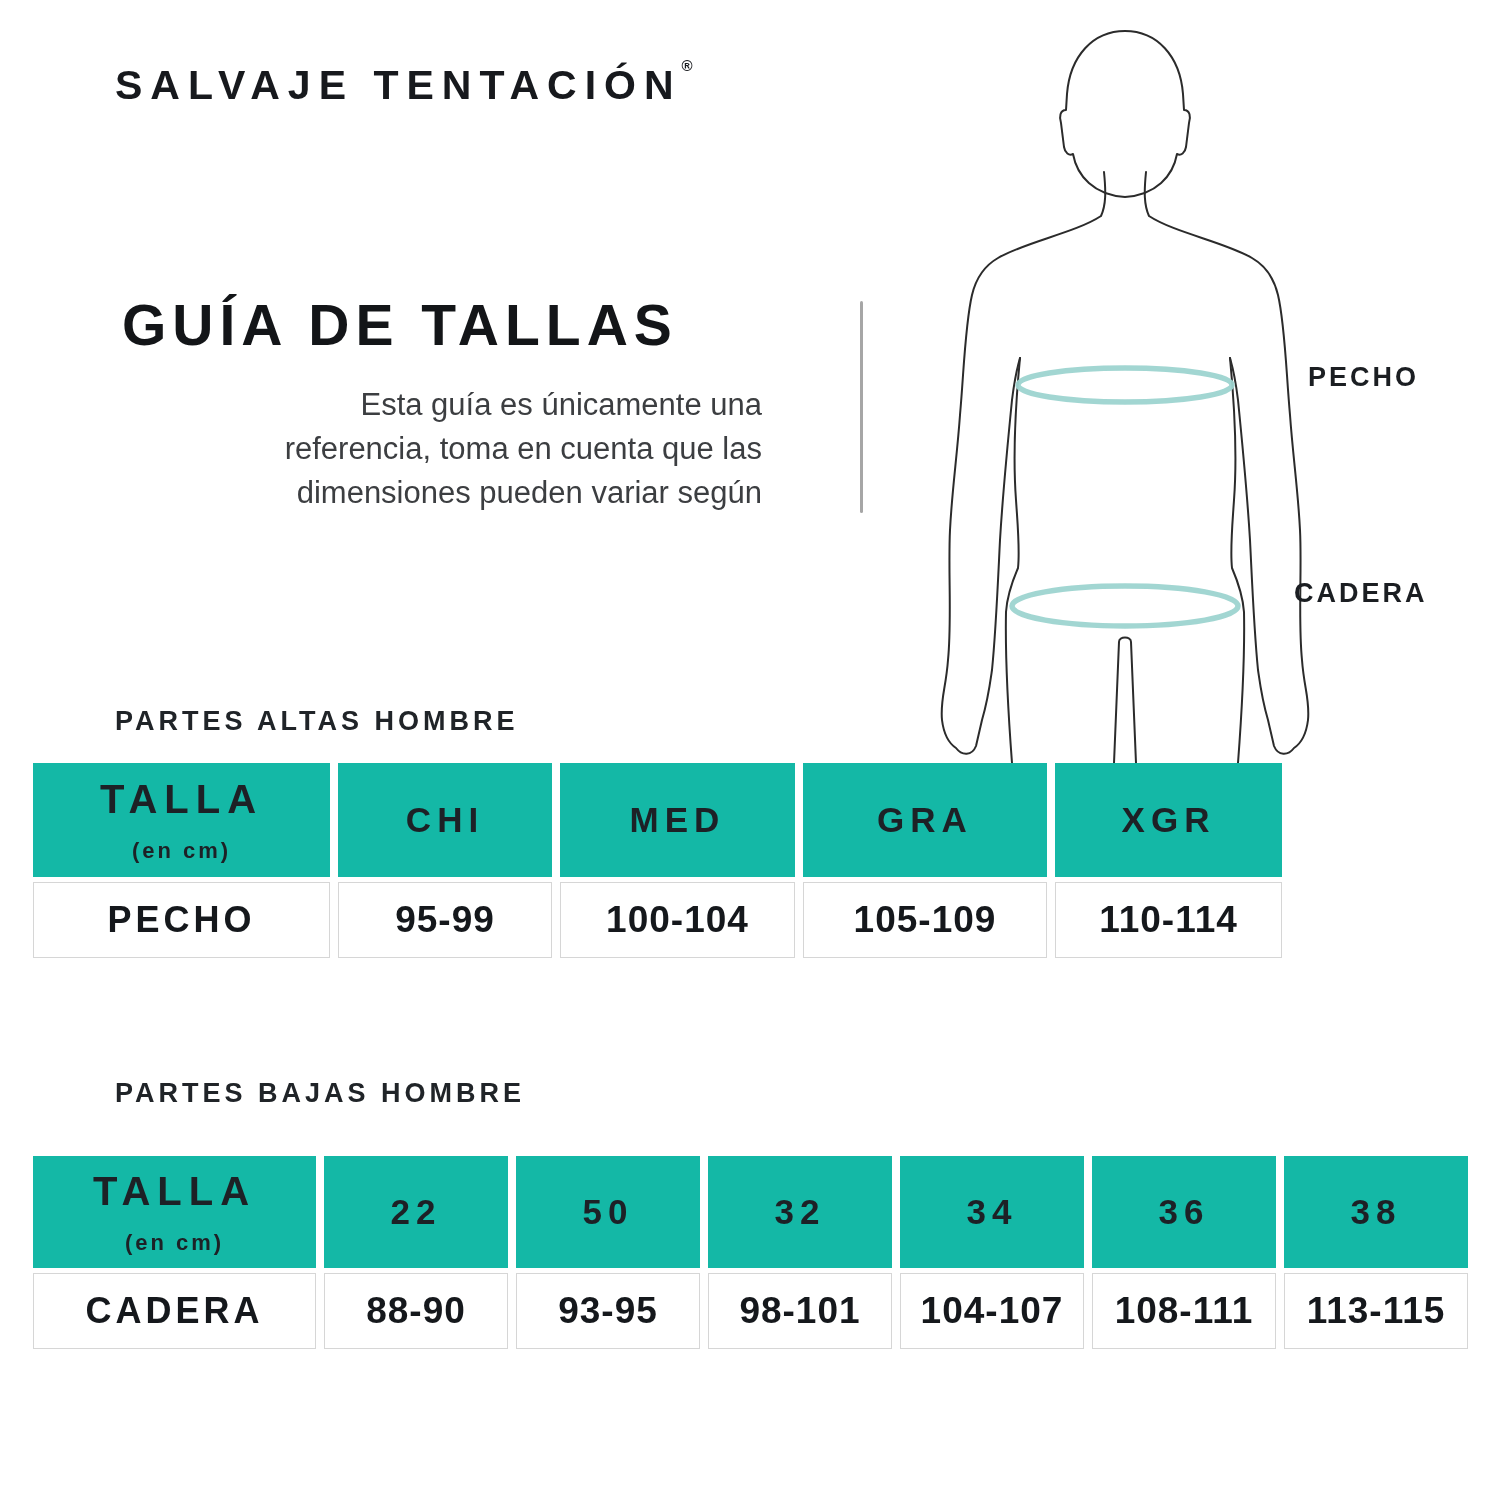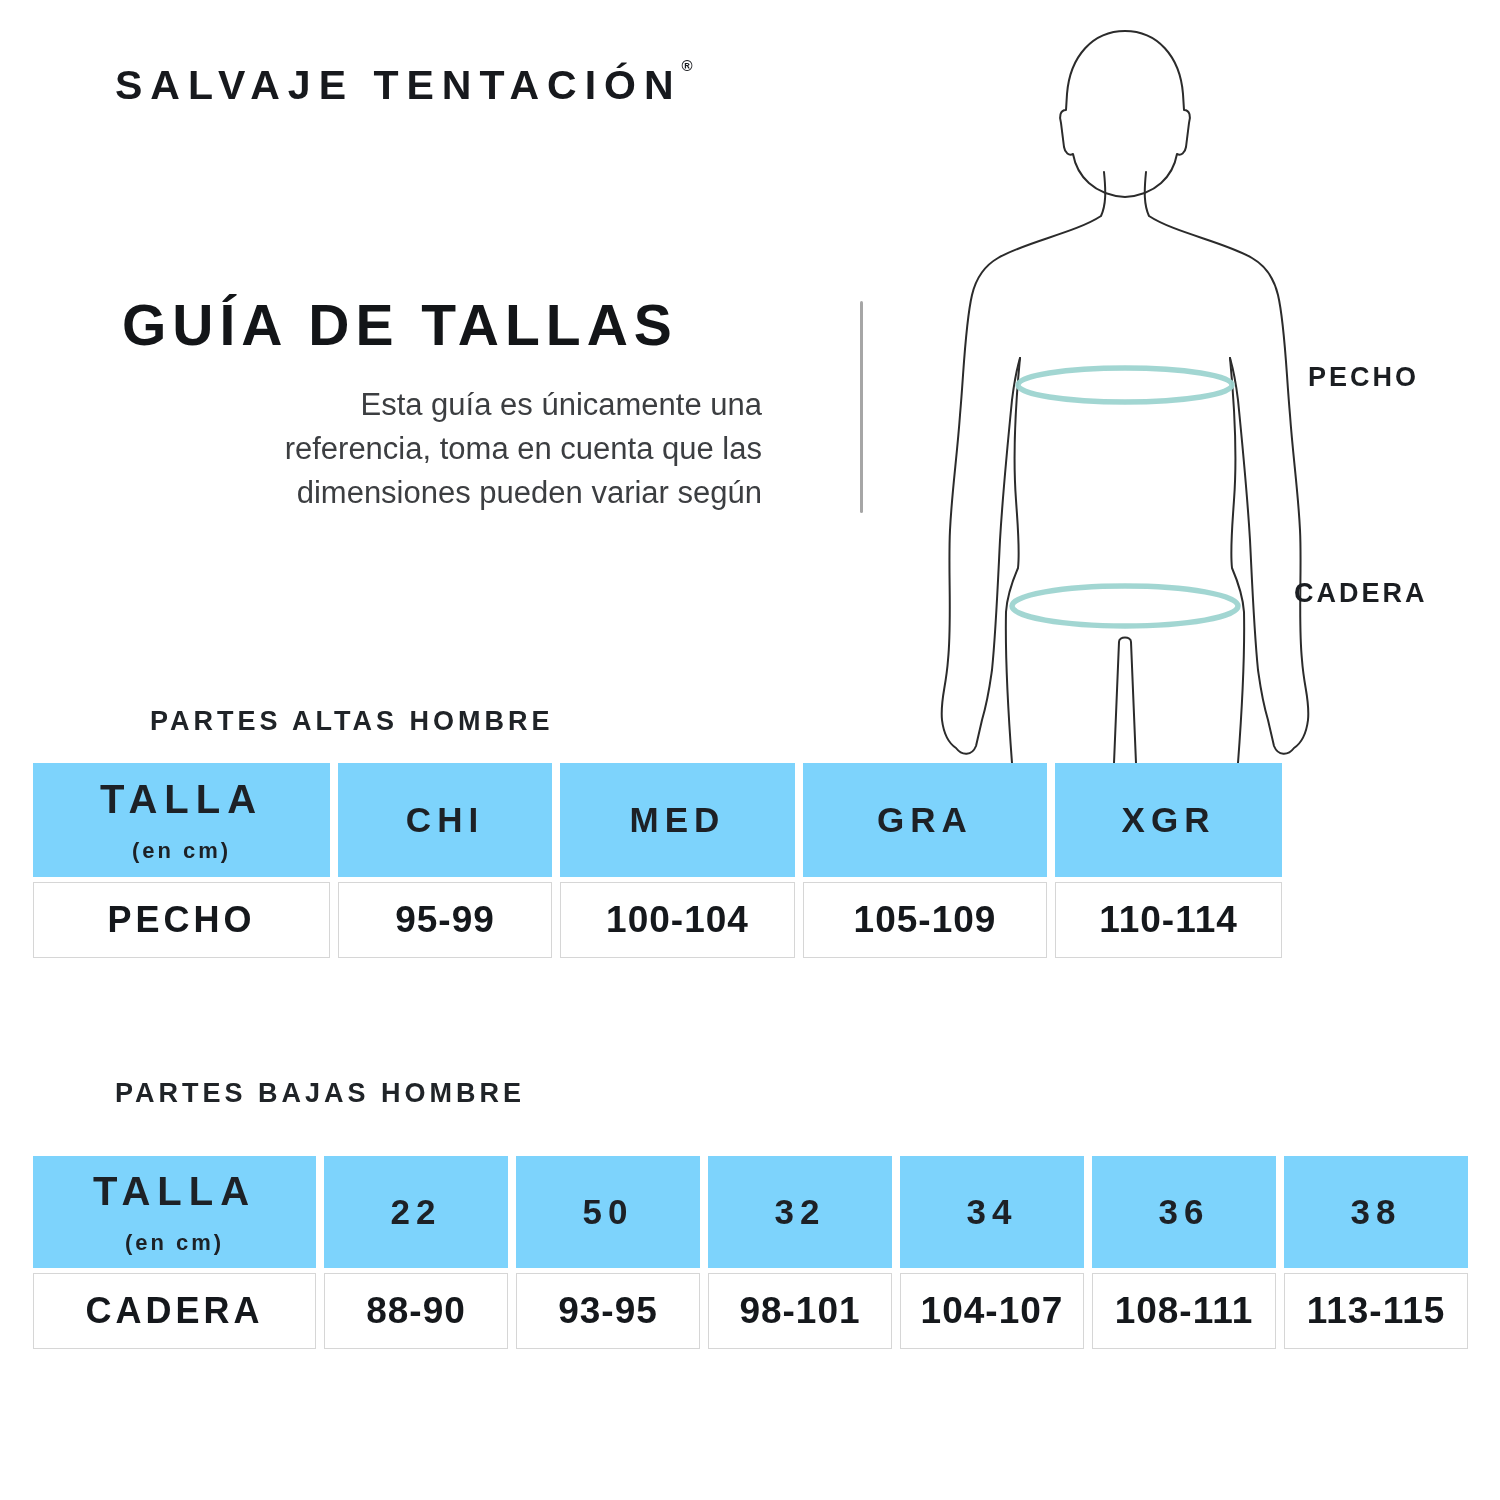--- a/index.html
+++ b/index.html
@@ -23,32 +23,32 @@
   
   .figure-wrap { position:absolute; left:900px; top:20px; width:490px; height:743px; }
   .measure-label { position:absolute; font-size:27px; font-weight:700; letter-spacing:3px;
                    color:#1b1e22; white-space:nowrap; }
   .label-pecho { left:1308px; top:362px; }
   .label-cadera { left:1294px; top:578px; }
 
   
   .section-title { position:absolute; font-size:27px; font-weight:700; letter-spacing:4px;
                    color:#202428; white-space:nowrap; }
-  .section-title.altas { left:115px; top:706px;margin-left:35px; }
+  .section-title.altas { left:115px; top:706px; }
   .section-title.bajas { left:115px; top:1078px; }
 
   
   .size-table { position:absolute; display:grid; column-gap:8px; row-gap:5px; }
   .table-altas { left:33px; top:763px;
                  grid-template-columns:297px 214px 235px 244px 227px;
                  grid-template-rows:114px 76px; }
   .table-bajas { left:33px; top:1156px;
                  grid-template-columns:283px 184px 184px 184px 184px 184px 184px;
                  grid-template-rows:112px 76px; }
-  .th { background:#7dd3fc; display:flex; flex-direction:column; align-items:center;
+  .th { background:#14b8a6; display:flex; flex-direction:column; align-items:center;
         justify-content:center; }
   .td { background:#ffffff; border:1px solid #d6d6d6; display:flex; align-items:center;
         justify-content:center; }
   .talla-main { font-size:40px; font-weight:700; letter-spacing:7px; color:#1d2126; }
   .talla-sub  { font-size:22px; font-weight:700; letter-spacing:3px; color:#1d2126; margin-top:16px; }
   .col-head   { font-size:35px; font-weight:700; letter-spacing:6px; color:#1d2126; }
   .row-label  { font-size:36px; font-weight:700; letter-spacing:4px; color:#15181c; }
   .cell-value { font-size:37px; font-weight:700; letter-spacing:1px; color:#15181c; }
 </style>
 </head>

